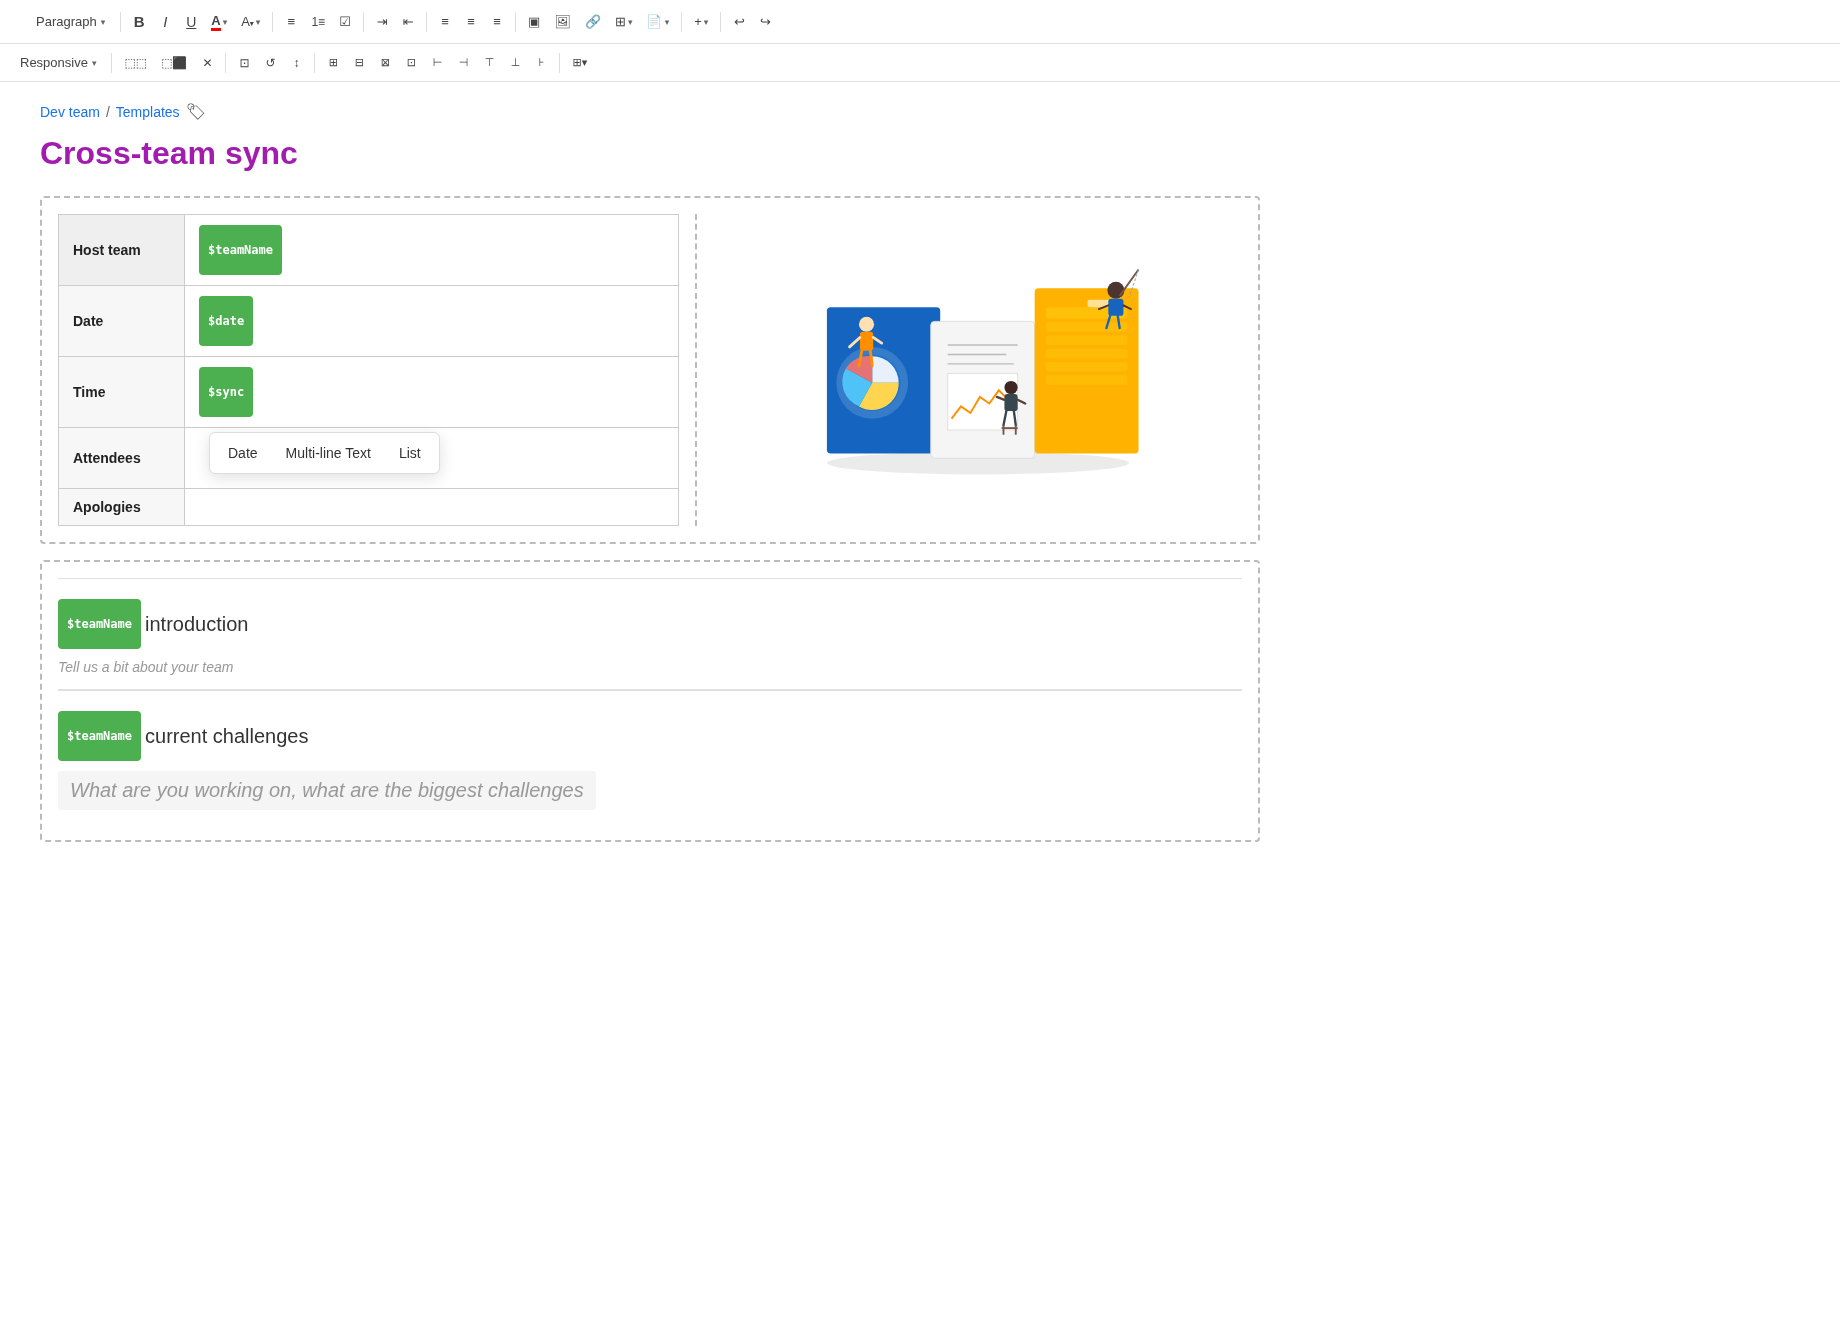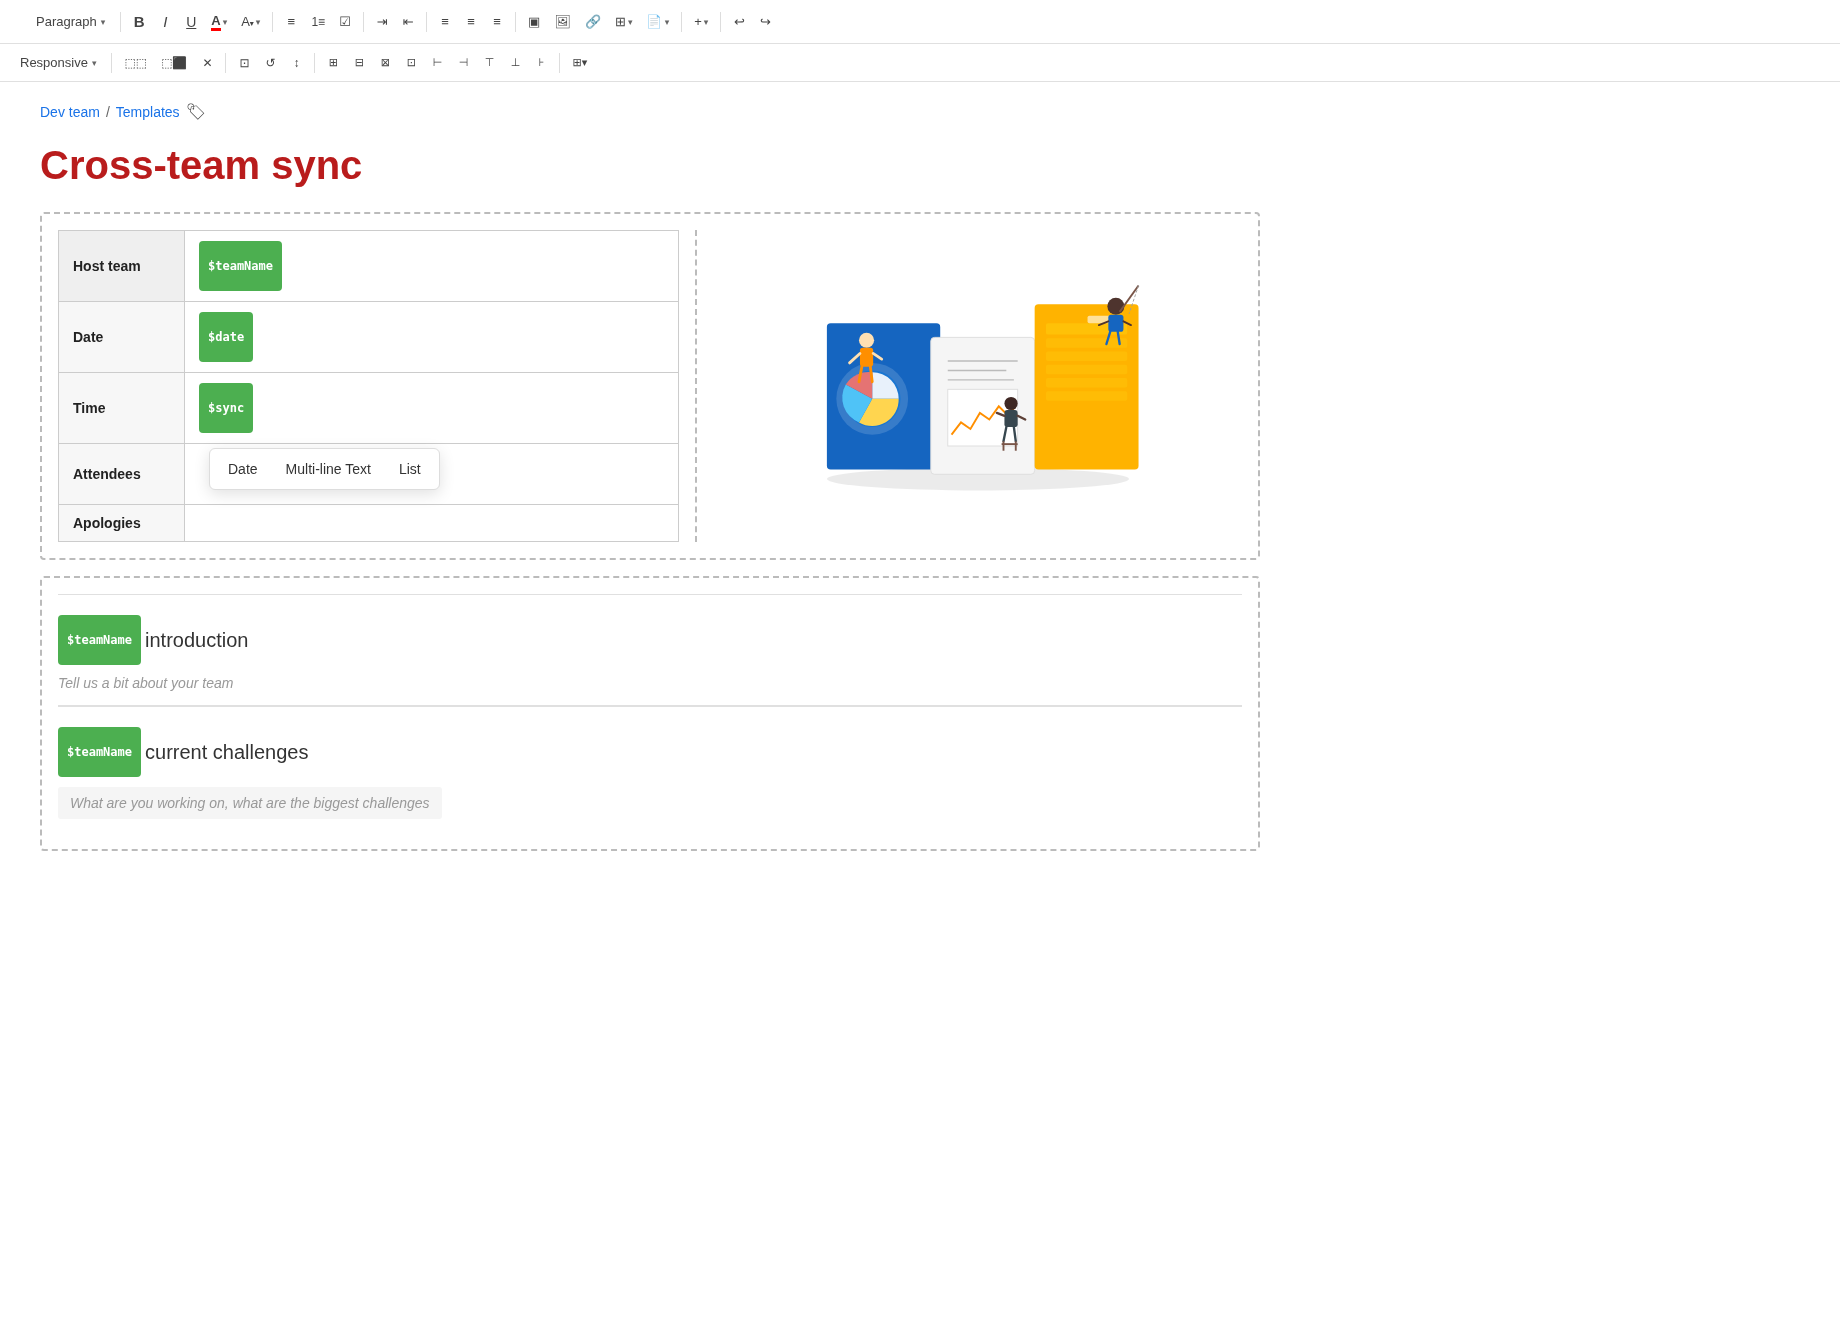--- a/index.html
+++ b/index.html
@@ -31,27 +31,27 @@
     }
     .chevron-down { font-size: 9px; color: #666; }
     .tb-bold { font-weight: 900; font-size: 15px; }
     .tb-italic { font-style: italic; font-size: 15px; }
     .tb-underline { text-decoration: underline; font-size: 14px; }
 
     
     .content-area { padding: 20px 40px 40px 40px; max-width: 1300px; }
 
     
-    .breadcrumb { display: flex; align-items: center; gap: 6px; margin-bottom: 22px; font-size: 14px; }
+    .breadcrumb { display: flex; align-items: center; gap: 6px; margin-bottom: 14px; font-size: 14px; }
     .breadcrumb-link { color: #1a73e8; text-decoration: none; cursor: pointer; }
     .breadcrumb-sep { color: #666; }
     .breadcrumb-tag { color: #444; font-size: 16px; }
 
     
-    .page-title { font-size: 40px; font-weight: 700; color: #b91c1c; margin-bottom: 24px; }
+    .page-title { font-size: 32px; font-weight: 700; color: #a21caf; margin-bottom: 24px; }
 
     
     .outer-box {
       border: 2px dashed #bbb; border-radius: 4px; padding: 16px;
       margin-bottom: 16px;
     }
     
     .two-col { display: flex; gap: 0; }
     .left-col { flex: 0 0 54%; border-right: 2px dashed #bbb; padding-right: 16px; }
     .right-col { flex: 1; padding-left: 16px; display: flex; align-items: center; justify-content: center; }
@@ -84,21 +84,21 @@
       font-size: 14px; color: #333; white-space: nowrap;
     }
 
     
     .illustration { width: 340px; height: 220px; position: relative; }
     .section-block { border: 1px solid #e0e0e0; border-left: none; border-right: none; padding: 20px 0 14px 0; }
     .section-header { display: flex; align-items: center; gap: 4px; font-size: 20px; font-weight: 500; margin-bottom: 10px; }
     .section-placeholder { font-style: italic; color: #999; font-size: 14px; margin-top: 4px; }
 
     .challenges-block { padding: 20px 0 14px 0; border-top: 1px solid #e0e0e0; }
-    .challenges-placeholder { font-style: italic; color: #999; font-size: 14px; background: #f5f5f5; padding: 8px 12px; border-radius: 3px; display: inline-block; }
+    .challenges-placeholder { font-style: italic; color: #999; font-size: 20px; background: #f5f5f5; padding: 8px 12px; border-radius: 3px; display: inline-block; }
   </style>
 </head>
 <body>
 
 <div class="toolbar-top">
   <button class="tb-select">
     <span>Paragraph</span>
     <span class="chevron-down">▾</span>
   </button>
   <div class="tb-divider"></div>

